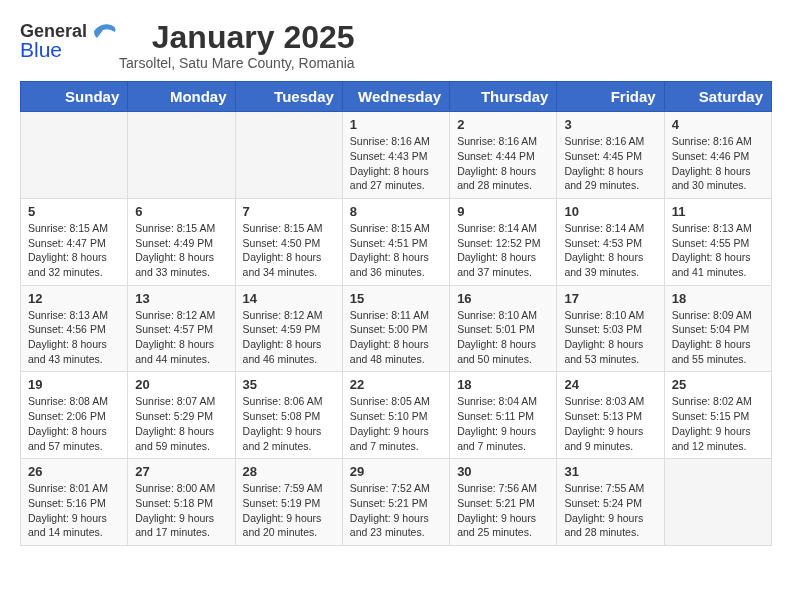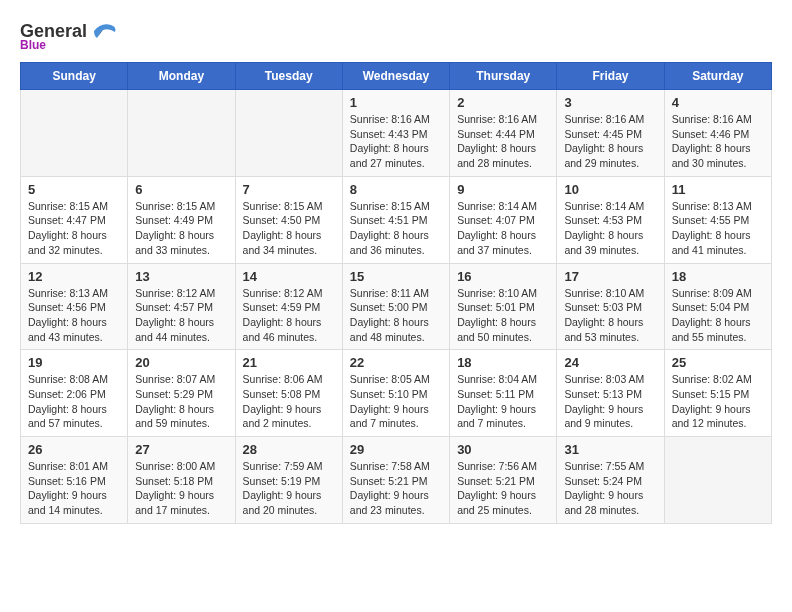--- a/index.html
+++ b/index.html
@@ -19,23 +19,23 @@
       display: flex;
       align-items: center;
       gap: 4px;
     }
     .logo-text-general {
       font-size: 18px;
       font-weight: bold;
       color: #333;
     }
     .logo-text-blue {
-      font-size: 12px;
-      font-weight: bold;
-      color: #a21caf;
+      font-size: 21px;
+      font-weight: normal;
+      color: #1d4ed8;
     }
     .title-section {
       text-align: right;
     }
     .month-title {
       font-size: 32px;
       font-weight: bold;
       color: #333;
       line-height: 1.1;
     }
@@ -44,23 +44,23 @@
       color: #555;
     }
     .calendar {
       width: 100%;
       border-collapse: collapse;
       border: 1px solid #ccc;
     }
     .calendar th {
       background-color: #3a6bc9;
       color: white;
-      text-align: center;
+      text-align: right;
       padding: 6px 8px;
-      font-size: 12px;
+      font-size: 15px;
       border: 1px solid #2a5ab9;
     }
     .calendar td {
       vertical-align: top;
       padding: 5px 7px;
       border: 1px solid #ddd;
       font-size: 11px;
       color: #333;
       min-height: 80px;
       height: 85px;
@@ -97,20 +97,24 @@
       <div style="display:flex;align-items:center;">
         <span class="logo-text-general">General</span>
 
         <svg width="30" height="22" viewBox="0 0 30 22" style="margin-left:2px;">
           <path d="M5,11 Q12,2 22,5 Q28,7 26,12 Q20,8 14,10 Q10,12 8,18 Q5,16 5,11Z" fill="#4a90d9"></path>
           <path d="M8,18 Q10,12 14,10 Q10,15 8,18Z" fill="#2a6aaa"></path>
         </svg>
       </div>
       <span class="logo-text-blue" style="margin-top:-4px;">Blue</span>
     </div>
+  </div>
+  <div class="title-section">
+    <div class="month-title">January 2025</div>
+    <div class="subtitle">Tarsoltel, Satu Mare County, Romania</div>
   </div>
 </div>
 
 <table class="calendar">
   <thead>
     <tr>
     <th>Sunday</th>
         <th>Monday</th>
         <th>Tuesday</th>
         <th>Wednesday</th>
@@ -153,21 +157,21 @@
         <td>
           <span class="day-number">7</span>
           <div class="day-info"><span>Sunrise: 8:15 AM</span><br><span>Sunset: 4:50 PM</span><br><span>Daylight: 8 hours</span><br><span>and 34 minutes.</span></div>
         </td>
         <td>
           <span class="day-number">8</span>
           <div class="day-info"><span>Sunrise: 8:15 AM</span><br><span>Sunset: 4:51 PM</span><br><span>Daylight: 8 hours</span><br><span>and 36 minutes.</span></div>
         </td>
         <td>
           <span class="day-number">9</span>
-          <div class="day-info"><span>Sunrise: 8:14 AM</span><br><span>Sunset: 4:07 PM</span><br><span>Daylight: 8 hours</span><br><span>and 37 minutes.</span></div>
+          <div class="day-info"><span>Sunrise: 8:14 AM</span><br><span>Sunset: 12:52 PM</span><br><span>Daylight: 8 hours</span><br><span>and 37 minutes.</span></div>
         </td>
         <td>
           <span class="day-number">10</span>
           <div class="day-info"><span>Sunrise: 8:14 AM</span><br><span>Sunset: 4:53 PM</span><br><span>Daylight: 8 hours</span><br><span>and 39 minutes.</span></div>
         </td>
         <td>
           <span class="day-number">11</span>
           <div class="day-info"><span>Sunrise: 8:13 AM</span><br><span>Sunset: 4:55 PM</span><br><span>Daylight: 8 hours</span><br><span>and 41 minutes.</span></div>
         </td>
       </tr>
@@ -204,21 +208,21 @@
       <tr>
         <td>
           <span class="day-number">19</span>
           <div class="day-info"><span>Sunrise: 8:08 AM</span><br><span>Sunset: 2:06 PM</span><br><span>Daylight: 8 hours</span><br><span>and 57 minutes.</span></div>
         </td>
         <td>
           <span class="day-number">20</span>
           <div class="day-info"><span>Sunrise: 8:07 AM</span><br><span>Sunset: 5:29 PM</span><br><span>Daylight: 8 hours</span><br><span>and 59 minutes.</span></div>
         </td>
         <td>
-          <span class="day-number">21</span>
+          <span class="day-number">35</span>
           <div class="day-info"><span>Sunrise: 8:06 AM</span><br><span>Sunset: 5:08 PM</span><br><span>Daylight: 9 hours</span><br><span>and 2 minutes.</span></div>
         </td>
         <td>
           <span class="day-number">22</span>
           <div class="day-info"><span>Sunrise: 8:05 AM</span><br><span>Sunset: 5:10 PM</span><br><span>Daylight: 9 hours</span><br><span>and 7 minutes.</span></div>
         </td>
         <td>
           <span class="day-number">18</span>
           <div class="day-info"><span>Sunrise: 8:04 AM</span><br><span>Sunset: 5:11 PM</span><br><span>Daylight: 9 hours</span><br><span>and 7 minutes.</span></div>
         </td>
@@ -239,21 +243,21 @@
         <td>
           <span class="day-number">27</span>
           <div class="day-info"><span>Sunrise: 8:00 AM</span><br><span>Sunset: 5:18 PM</span><br><span>Daylight: 9 hours</span><br><span>and 17 minutes.</span></div>
         </td>
         <td>
           <span class="day-number">28</span>
           <div class="day-info"><span>Sunrise: 7:59 AM</span><br><span>Sunset: 5:19 PM</span><br><span>Daylight: 9 hours</span><br><span>and 20 minutes.</span></div>
         </td>
         <td>
           <span class="day-number">29</span>
-          <div class="day-info"><span>Sunrise: 7:58 AM</span><br><span>Sunset: 5:21 PM</span><br><span>Daylight: 9 hours</span><br><span>and 23 minutes.</span></div>
+          <div class="day-info"><span>Sunrise: 7:52 AM</span><br><span>Sunset: 5:21 PM</span><br><span>Daylight: 9 hours</span><br><span>and 23 minutes.</span></div>
         </td>
         <td>
           <span class="day-number">30</span>
           <div class="day-info"><span>Sunrise: 7:56 AM</span><br><span>Sunset: 5:21 PM</span><br><span>Daylight: 9 hours</span><br><span>and 25 minutes.</span></div>
         </td>
         <td>
           <span class="day-number">31</span>
           <div class="day-info"><span>Sunrise: 7:55 AM</span><br><span>Sunset: 5:24 PM</span><br><span>Daylight: 9 hours</span><br><span>and 28 minutes.</span></div>
         </td>
         <td class="empty-cell"></td>

